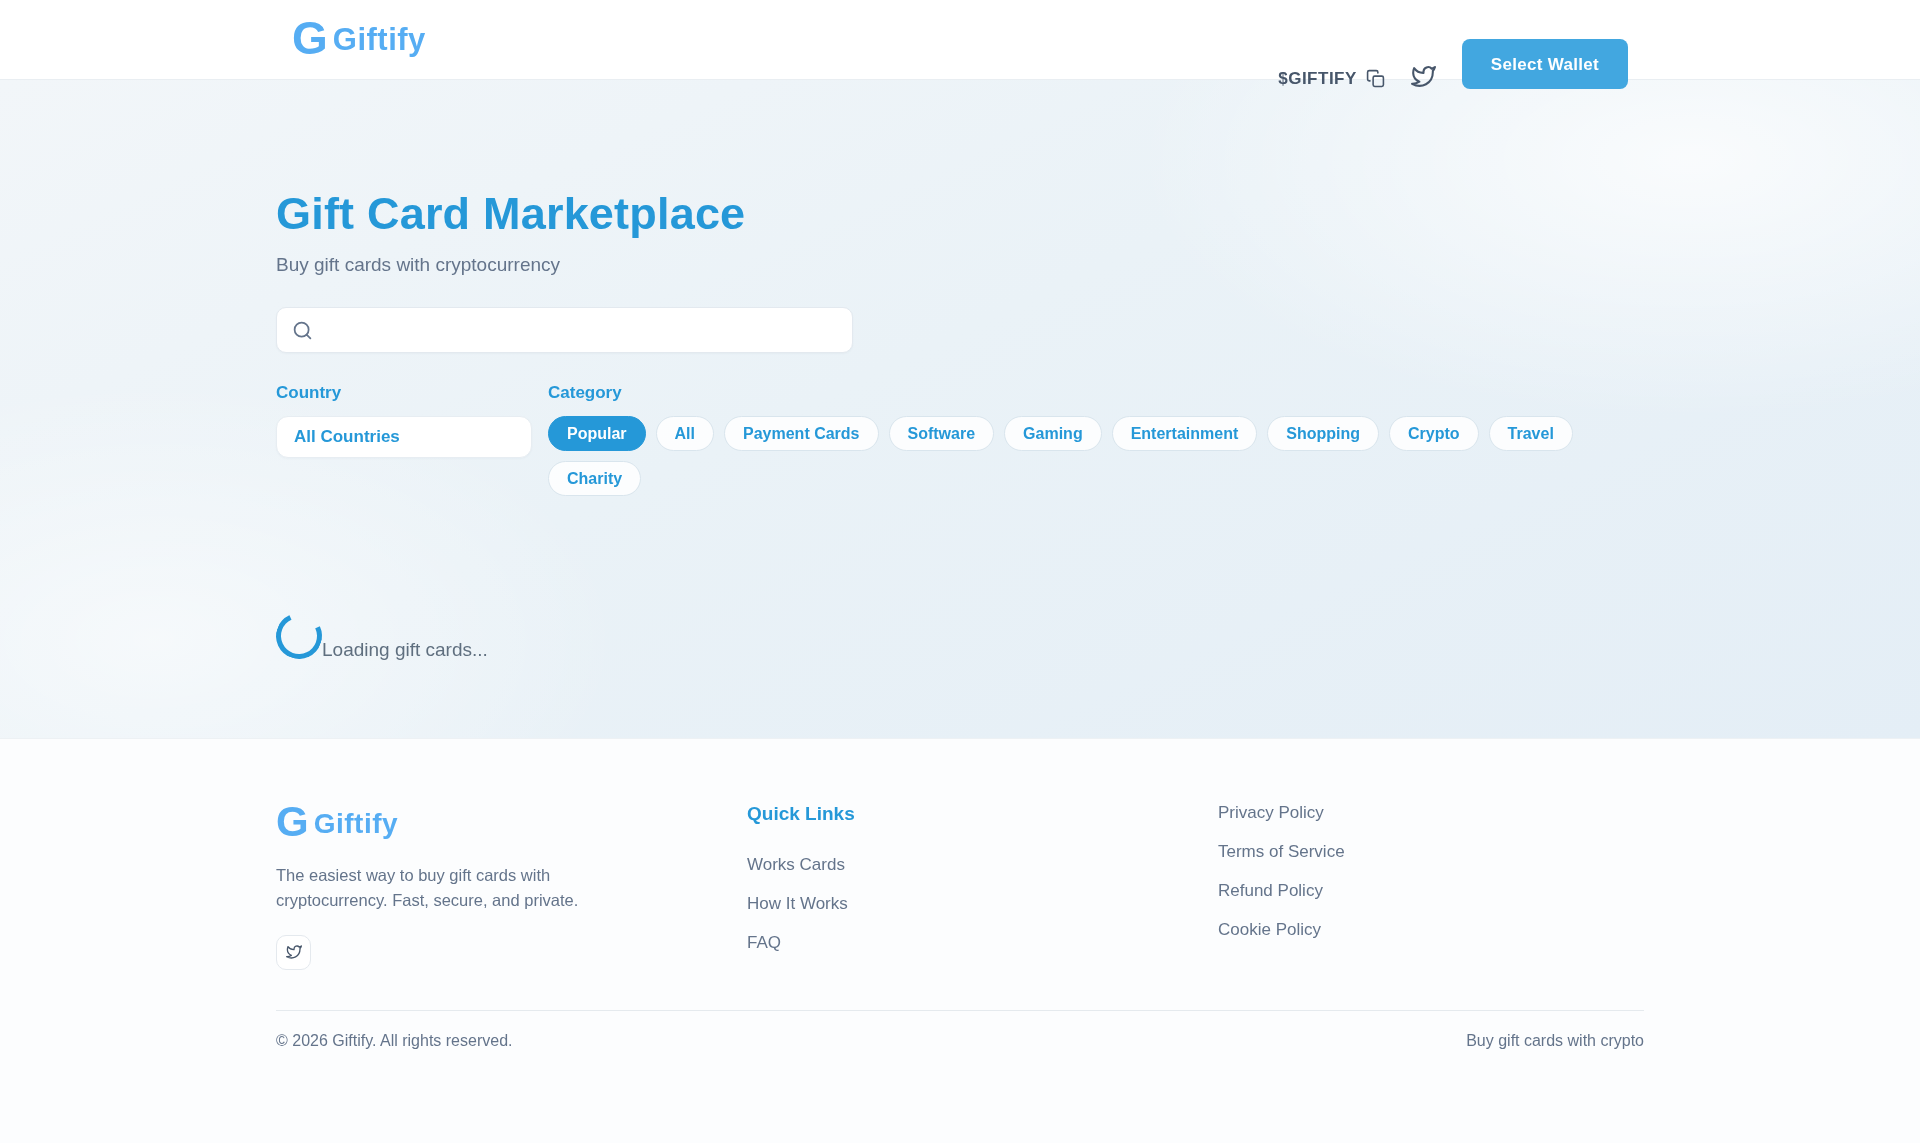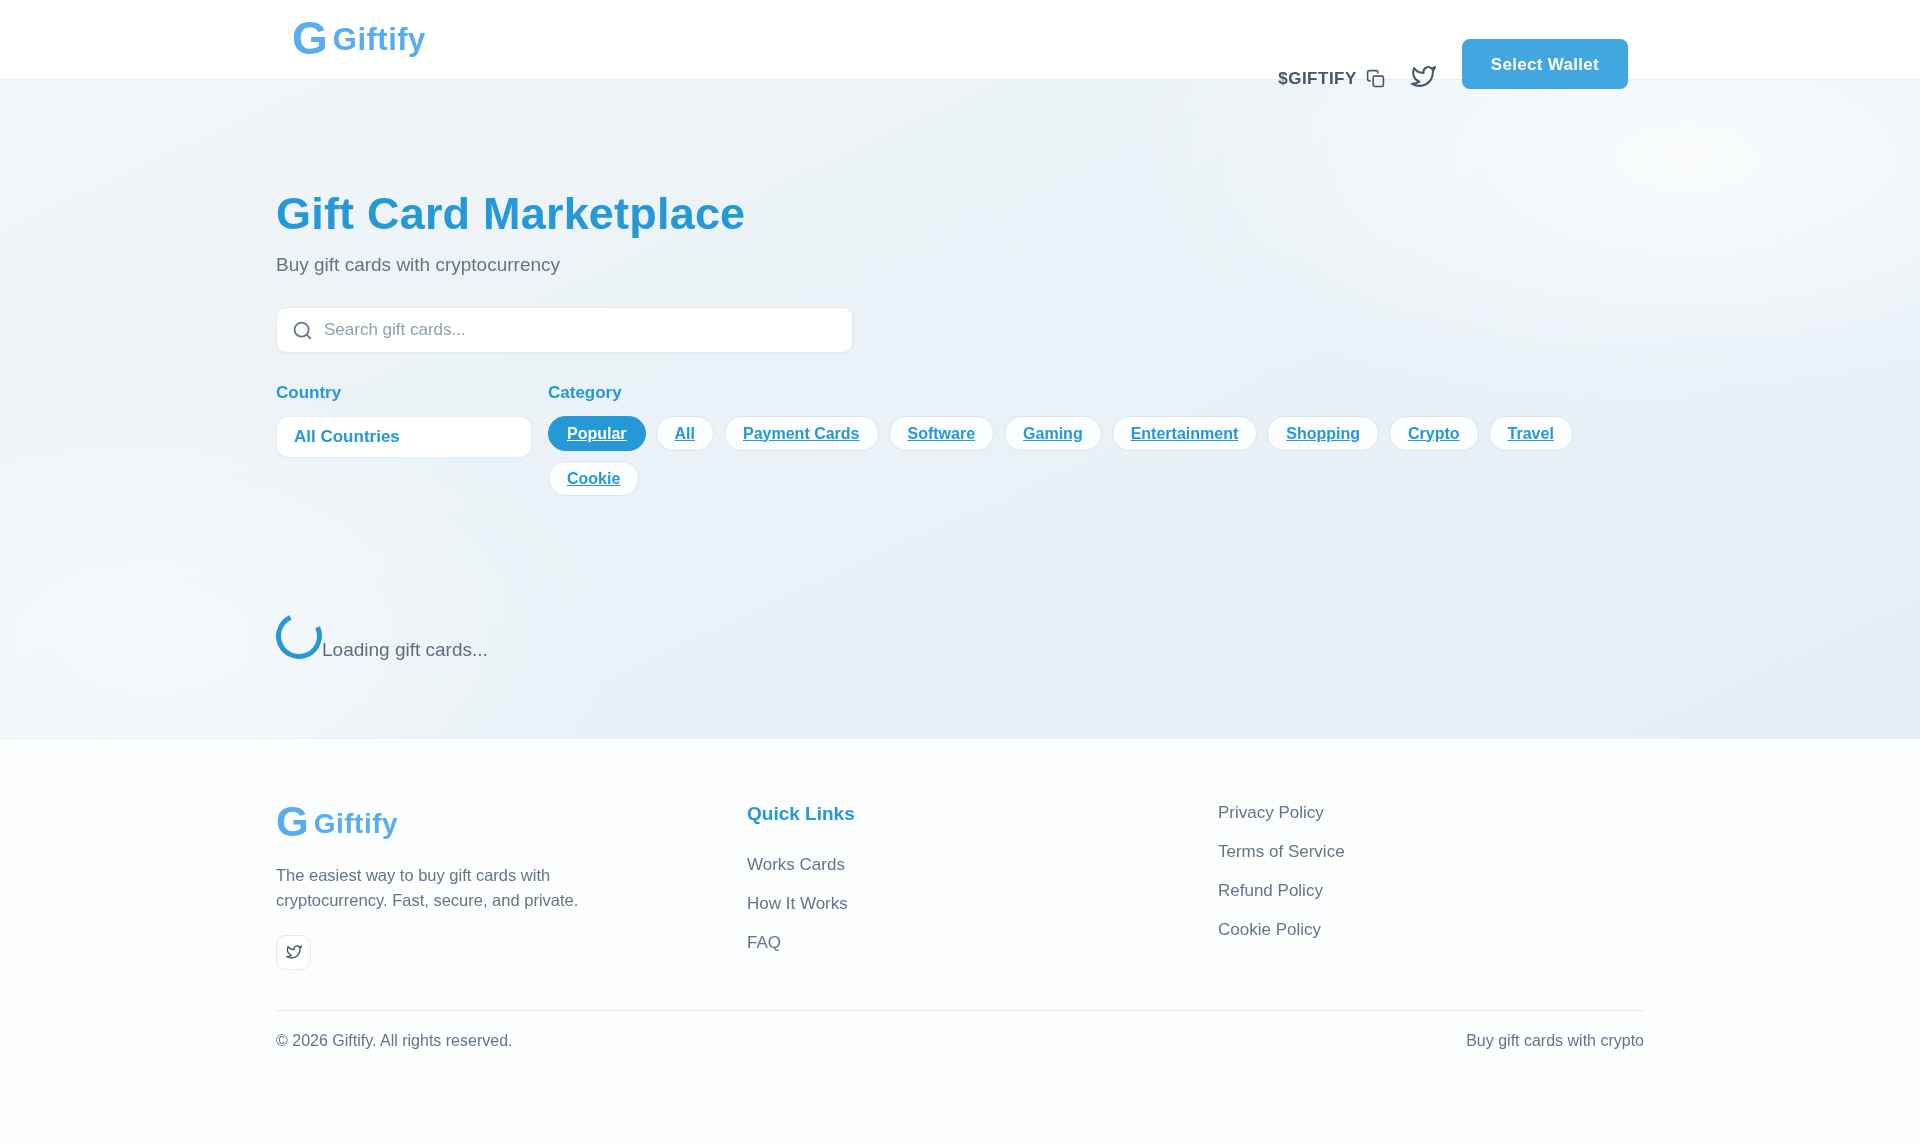--- a/index.html
+++ b/index.html
@@ -74,21 +74,20 @@
     border-radius:12px;display:flex;align-items:center;padding:0 17px;
     font-size:17px;font-weight:600;color:var(--accent);cursor:pointer;
     box-shadow:0 1px 2px rgba(40,70,100,.03);
   }
   .chips{display:flex;gap:10px;flex-wrap:wrap;}
   .chip{
     height:35px;padding:0 18px;border-radius:18px;display:flex;align-items:center;
     font-size:16px;font-weight:600;color:var(--accent);cursor:pointer;
     background:rgba(255,255,255,.85);border:1px solid #d9e5ed;
     font-family:inherit;
-    text-decoration:underline;
   }
   .chip.selected{background:var(--accent);color:#ffffff;border-color:var(--accent);}
 
   .loading{margin-top:114px;display:flex;flex-direction:row;align-items:center;}
   .spinner{
     width:46px;height:46px;border-radius:50%;
     border:5px solid var(--accent);border-top-color:transparent;
     transform:rotate(20deg);
     animation:spin 1s linear infinite;
   }
@@ -149,41 +148,40 @@
 <section class="hero">
   <div class="container">
     <h1 class="hero-title">Gift Card Marketplace</h1>
     <p class="hero-subtitle">Buy gift cards with cryptocurrency</p>
 
     <div class="search-box">
       <svg width="21" height="21" viewBox="0 0 24 24" fill="none" stroke="#64748b" stroke-width="2" stroke-linecap="round" stroke-linejoin="round">
           <circle cx="11" cy="11" r="8"></circle>
           <path d="m21 21-4.35-4.35"></path>
         </svg>
-      <input class="search-input" type="text" placeholder="Search gift cards..." style="">
     </div>
 
     <div class="filters">
       <div>
         <div class="filter-label">Country</div>
         <div class="country-select">All Countries</div>
       </div>
       <div>
         <div class="filter-label">Category</div>
         <div class="chips">
           <button class="chip selected">Popular</button>
           <button class="chip">All</button>
           <button class="chip">Payment Cards</button>
           <button class="chip">Software</button>
           <button class="chip">Gaming</button>
           <button class="chip">Entertainment</button>
           <button class="chip">Shopping</button>
           <button class="chip">Crypto</button>
           <button class="chip">Travel</button>
-          <button class="chip">Cookie</button>
+          <button class="chip">Charity</button>
         </div>
       </div>
     </div>
 
     <div class="loading">
       <div class="spinner"></div>
       <div class="loading-text">Loading gift cards...</div>
     </div>
   </div>
 </section>

